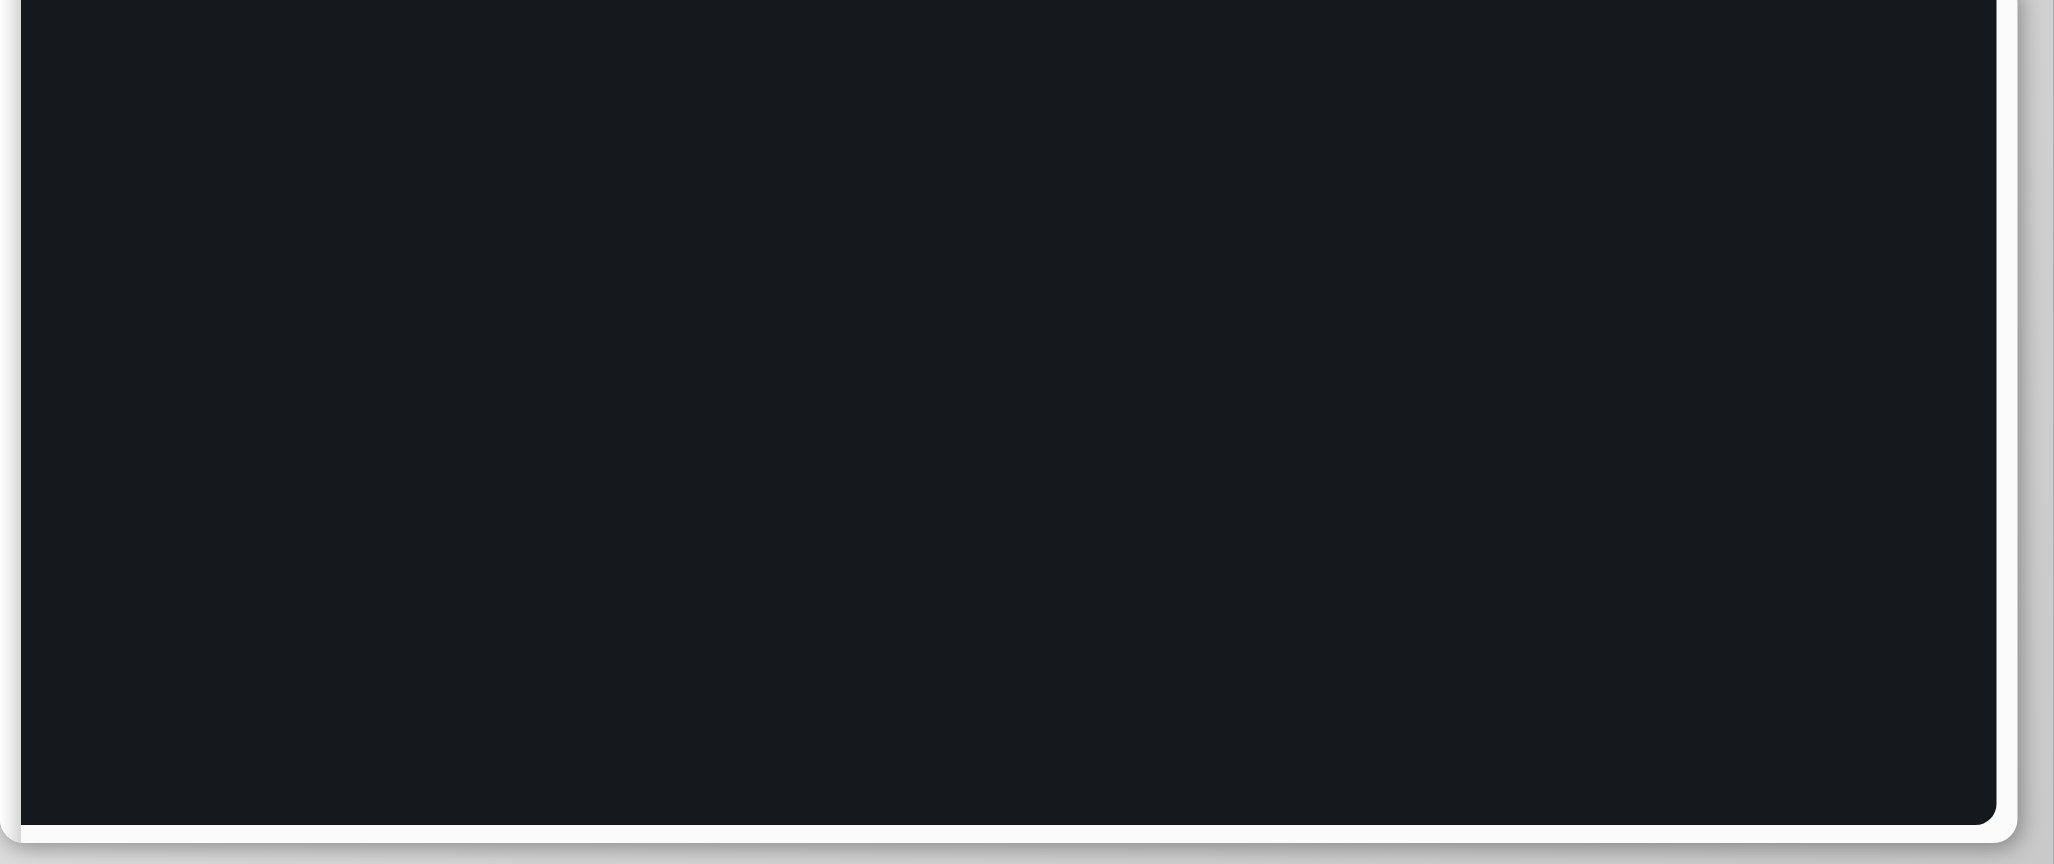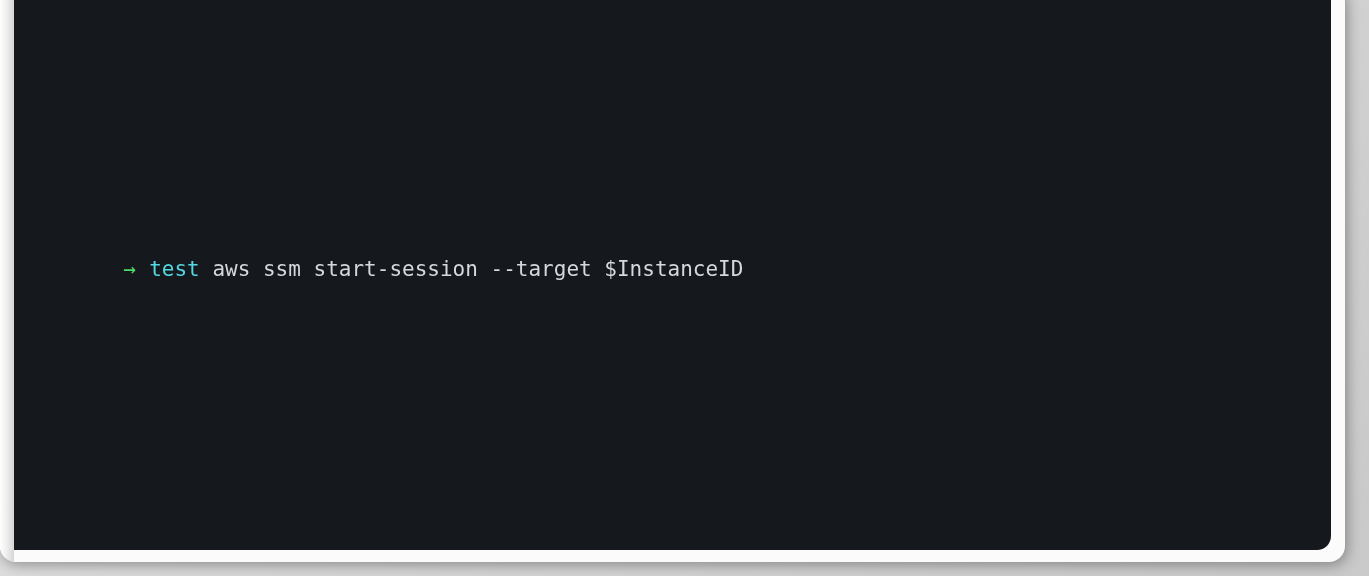--- a/index.html
+++ b/index.html
@@ -66,23 +66,20 @@
 </head>
 <body>
 
 <div id="window-frame">
   <div id="frame-left-shade"></div>
 
   <div id="terminal">
     <div id="terminal-inner">
 
       
-      <div class="line">
-        <span class="arrow c-prompt">→</span><span class="c-cyan">test</span><span class="c-gray"> </span><span class="c-gray">aws ssm start-session --target $InstanceID</span>
-      </div>
 
       
       <div class="line blank"></div>
 
       
 
       
 
       
 

